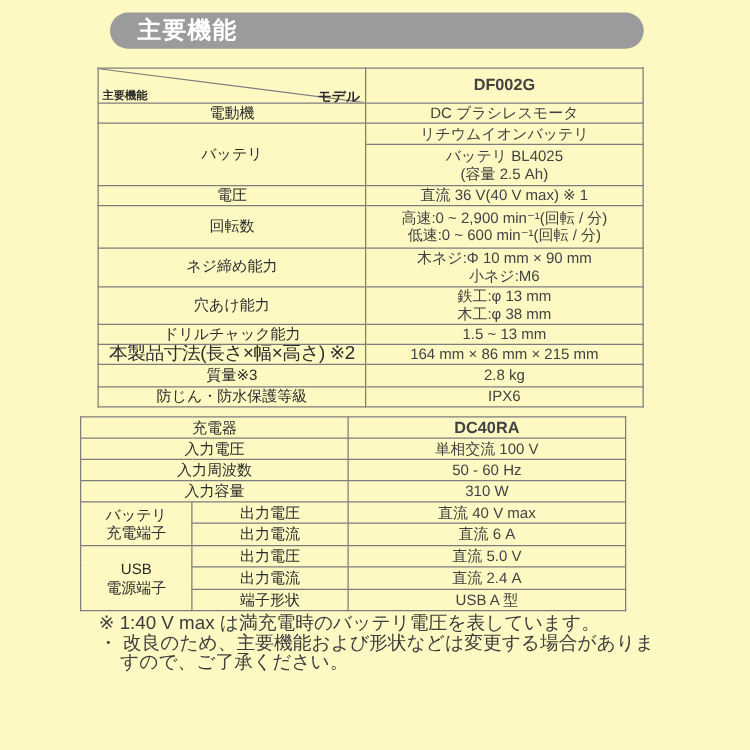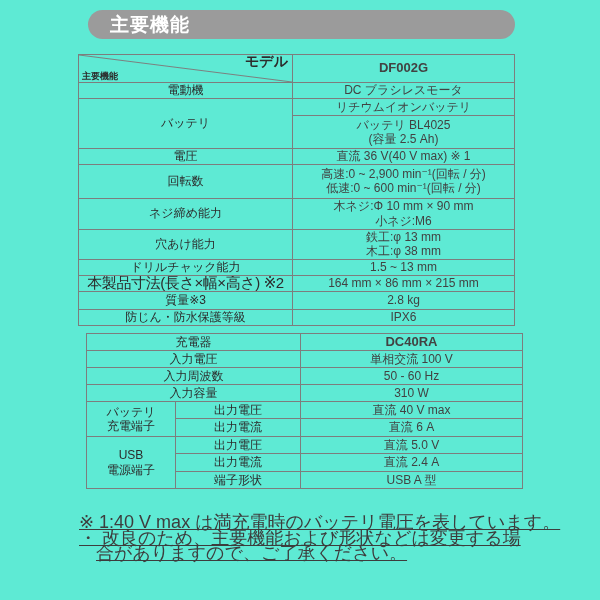--- a/index.html
+++ b/index.html
@@ -1,63 +1,63 @@
 <!DOCTYPE html>
 <html><head>
 <meta charset="utf-8">
 <style>
   html,body{margin:0;padding:0;}
   body{
     width:600px;height:600px;background:#ffffff;position:relative;overflow:hidden;
     font-family:"Liberation Sans","DejaVu Sans",sans-serif;
     -webkit-font-smoothing:antialiased;
   }
-  .screen{position:absolute;inset:0;background:#5eead4;}
+  .screen{position:absolute;inset:0;background:#fef9c3;}
 
   
   .pill{
     position:absolute;left:88px;top:10px;width:427px;height:29px;
     background:#9b9b9b;border-radius:15px;box-sizing:border-box;
     color:#ffffff;font-weight:bold;font-size:19px;line-height:29px;
     padding-left:22px;letter-spacing:1px;
   }
 
   
   table{position:absolute;border-collapse:collapse;table-layout:fixed;}
   #table1{left:78px;top:54px;width:436px;}
-  #table2{left:86px;top:333px;width:436px;}
+  #table2{left:64px;top:333px;width:436px;}
   td{
     border:1px solid #7d7d7d;text-align:center;vertical-align:middle;
     font-size:12px;line-height:14.5px;color:#454545;padding:0 2px;overflow:hidden;
   }
   td.lbl{font-weight:normal;color:#2c2c2c;}
   td.val{color:#424242;}
   .boldval{font-weight:bold;color:#1d1d1d;font-size:13px;}
   .tight{font-size:15px;letter-spacing:-0.4px;}
 
   
   .h28{height:28px}.h15{height:15px}.h16{height:16px}.h17{height:17px}
   .h18{height:18px}.h30{height:30px}.h31{height:31px}.h33{height:33px}.h34{height:34px}
 
   
   td.corner{position:relative;padding:0;}
   td.corner svg{position:absolute;left:0;top:0;width:100%;height:100%;display:block;}
   .corner-top{
-    position:absolute;top:1px;right:4px;font-size:14px;color:#2c2c2c;
+    position:absolute;top:18px;right:4px;font-size:11px;color:#2c2c2c;
     font-weight:bold;line-height:11px;
   }
   .corner-bottom{
     position:absolute;bottom:1px;left:3px;font-size:9px;color:#2c2c2c;
     font-weight:bold;line-height:10px;
   }
 
   
   .footnotes{
-    position:absolute;left:79px;top:515px;width:452px;
-    font-size:18px;line-height:15.6px;color:#3d3d3d;text-decoration:underline;
+    position:absolute;left:79px;top:491px;width:452px;
+    font-size:15px;line-height:15.6px;color:#3d3d3d;
   }
   .footnotes .note{white-space:nowrap;}
   .footnotes .note-bullet{
     white-space:normal;padding-left:17px;text-indent:-17px;
     word-break:break-all;line-break:anywhere;
   }
 </style>
 </head>
 <body>
 

